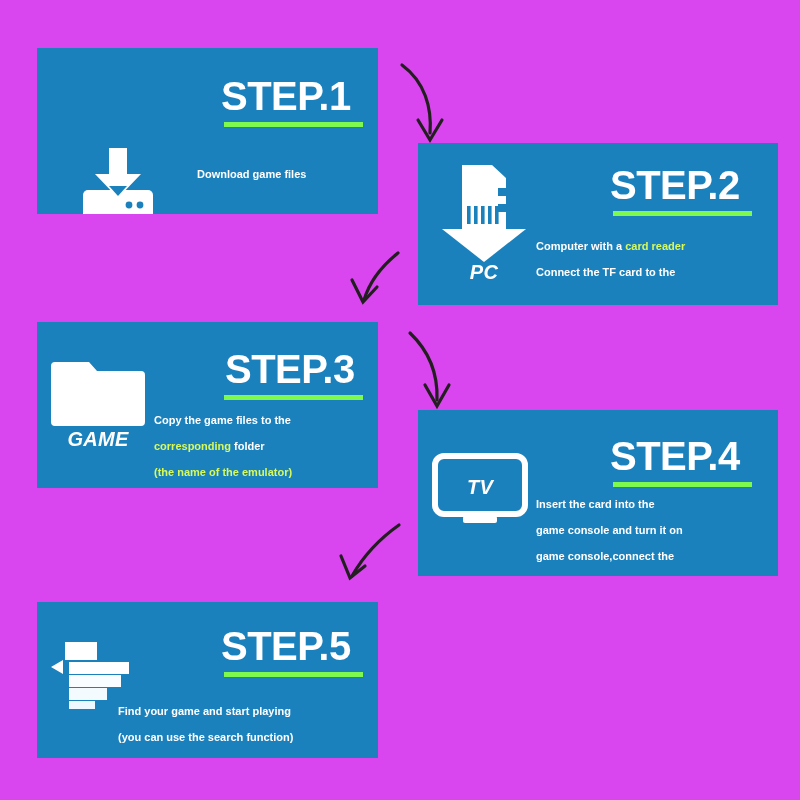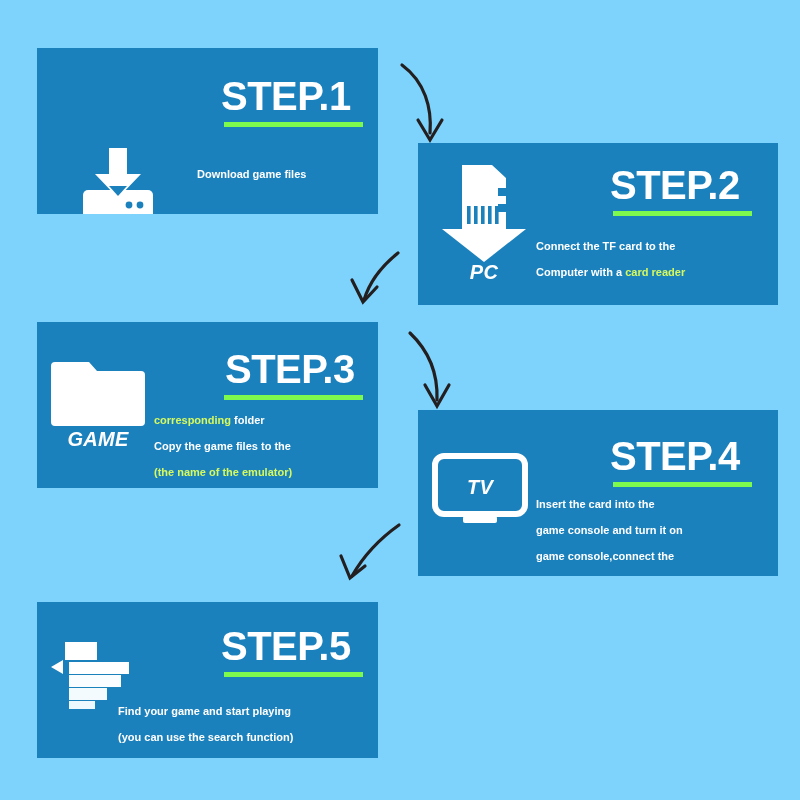--- a/index.html
+++ b/index.html
@@ -10,21 +10,21 @@
     width: 800px;
     height: 800px;
     background: #ffffff;
     font-family: "Liberation Sans", sans-serif;
     overflow: hidden;
   }
   #stage {
     position: relative;
     width: 800px;
     height: 800px;
-    background: #7dd3fc;
+    background: #d946ef;
   }
   .step-card {
     position: absolute;
     background: #1b81bd;
     box-sizing: border-box;
     overflow: hidden;
   }
   .card-glow {
     position: absolute;
     inset: -3px;
@@ -125,45 +125,45 @@
         </g>
         <path d="M6 66 h84 L48 99 z" fill="#ffffff"></path>
       </svg>
     </div>
     <div class="icon-label" style="position:absolute; left:18px; top:118px; width:96px;">PC</div>
 
     <div class="step-title" style="left:192px; top:20px;">STEP.2</div>
     <div class="title-underline" style="left:195px; top:68px; width:139px;"></div>
 
     <div class="step-lines" style="left:118px; top:90px;">
-      <div>Connect the TF card to the</div>
       <div>
         <span>Computer with a </span><span class="hl">card reader</span>
       </div>
+      <div>Connect the TF card to the</div>
     </div>
   </div>
 
   <div class="step-card" style="left:37px; top:322px; width:341px; height:166px;">
     <div class="card-glow"></div>
 
     <div class="icon-wrap" style="left:14px; top:32px; width:94px; height:76px;">
       <svg viewBox="0 0 94 76" width="94" height="76" aria-hidden="true">
         <path d="M4 8 h34 l8 9 h44 a4 4 0 0 1 4 4 v47 a4 4 0 0 1 -4 4 H4 a4 4 0 0 1 -4 -4 V12 a4 4 0 0 1 4 -4 z" fill="#ffffff"></path>
       </svg>
     </div>
     <div class="icon-label" style="position:absolute; left:14px; top:106px; width:94px;">GAME</div>
 
     <div class="step-title" style="left:188px; top:25px;">STEP.3</div>
     <div class="title-underline" style="left:187px; top:73px; width:139px;"></div>
 
     <div class="step-lines" style="left:117px; top:85px;">
+      <div>Copy the game files to the</div>
       <div>
         <span class="hl">corresponding</span><span> folder</span>
       </div>
-      <div>Copy the game files to the</div>
       <div class="hl-all">(the name of the emulator)</div>
     </div>
   </div>
 
   <div class="step-card" style="left:418px; top:410px; width:360px; height:166px;">
     <div class="card-glow"></div>
 
     <div class="icon-wrap" style="left:12px; top:42px; width:100px; height:78px;">
       <svg viewBox="0 0 100 78" width="100" height="78" aria-hidden="true">
         <rect x="5" y="4" width="90" height="58" rx="9" fill="none" stroke="#ffffff" stroke-width="6"></rect>

